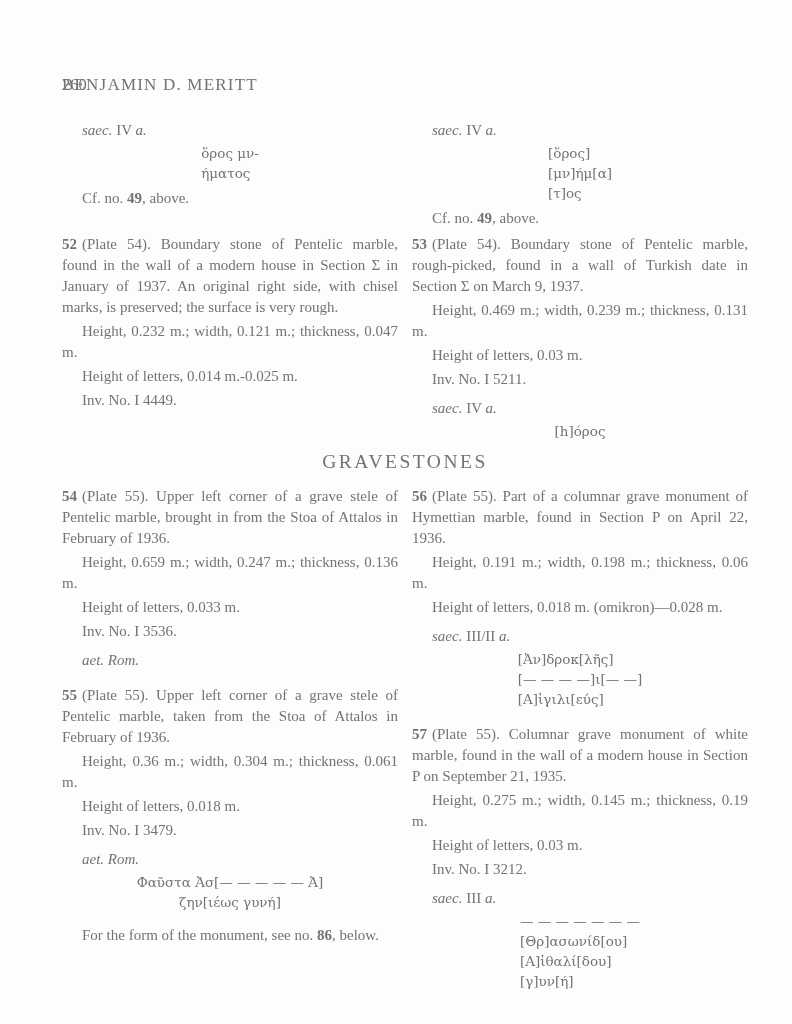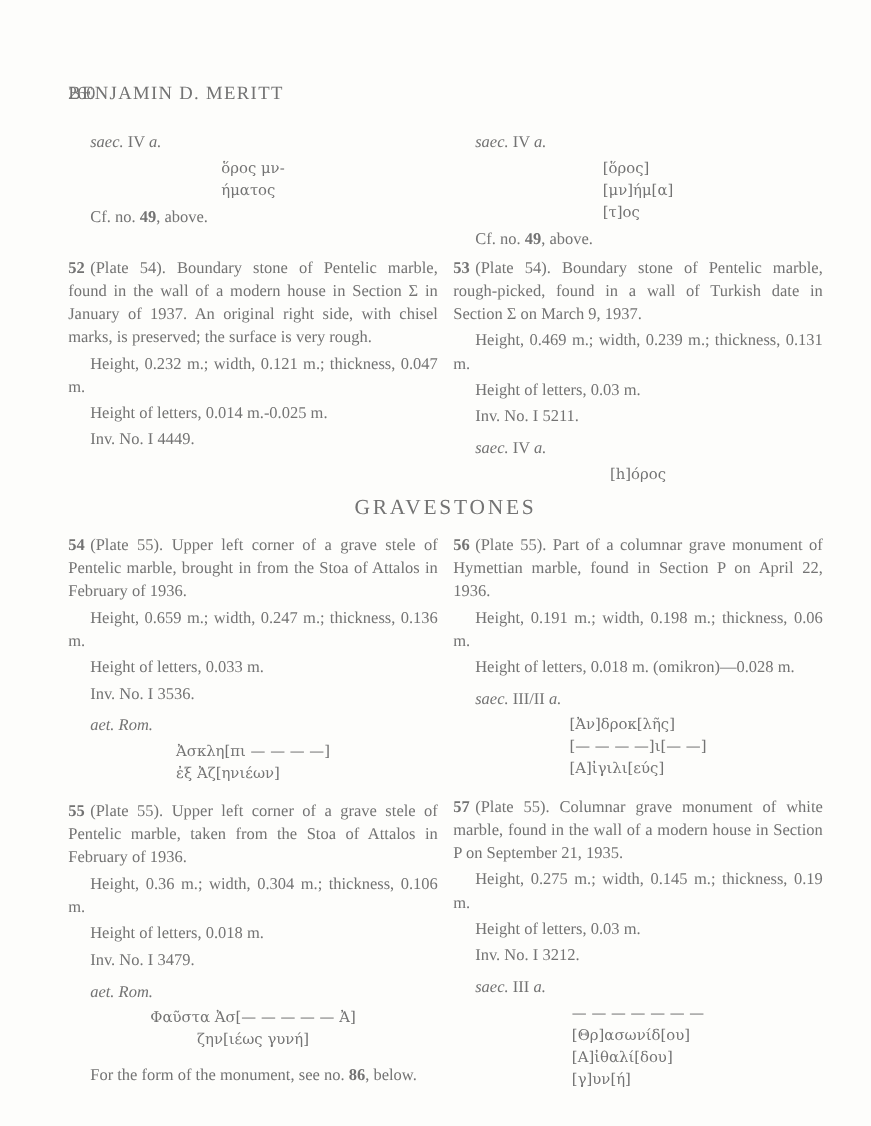--- a/index.html
+++ b/index.html
@@ -112,31 +112,25 @@
 
   <div class="cols bottom">
     <div class="col">
 
       <div class="entry first">
         <p class="desc"><b class="entry-num">54</b><span>(Plate 55). Upper left corner of a grave stele of Pentelic marble, brought in from the Stoa of Attalos in February of 1936.</span></p>
         <p class="meas">Height, 0.659 m.; width, 0.247 m.; thickness, 0.136 m.</p>
         <p class="meas">Height of letters, 0.033 m.</p>
         <p class="inv">Inv. No. I 3536.</p>
         <p class="date-line"><span class="it">aet.</span> <span class="rm"></span> <span class="it">Rom.</span></p>
-        <div class="greek">
-          <div class="greek-inner">
-            <div class="greek-line">Ἀσκλη[πι — — — —]</div>
-            <div class="greek-line">ἐξ Ἀζ[ηνιέων]</div>
-          </div>
-        </div>
       </div>
 
       <div class="entry">
         <p class="desc"><b class="entry-num">55</b><span>(Plate 55). Upper left corner of a grave stele of Pentelic marble, taken from the Stoa of Attalos in February of 1936.</span></p>
-        <p class="meas">Height, 0.36 m.; width, 0.304 m.; thickness, 0.106 m.</p>
+        <p class="meas">Height, 0.36 m.; width, 0.304 m.; thickness, 0.061 m.</p>
         <p class="meas">Height of letters, 0.018 m.</p>
         <p class="inv">Inv. No. I 3479.</p>
         <p class="date-line"><span class="it">aet.</span> <span class="rm"></span> <span class="it">Rom.</span></p>
         <div class="greek">
           <div class="greek-inner center">
             <div class="greek-line">Φαῦστα Ἀσ[— — — — — Ἀ]</div>
             <div class="greek-line">ζην[ιέως γυνή]</div>
           </div>
         </div>
         <p class="note"><span>For the form of the monument, see no.</span> <b>86</b><span>, below.</span></p>

